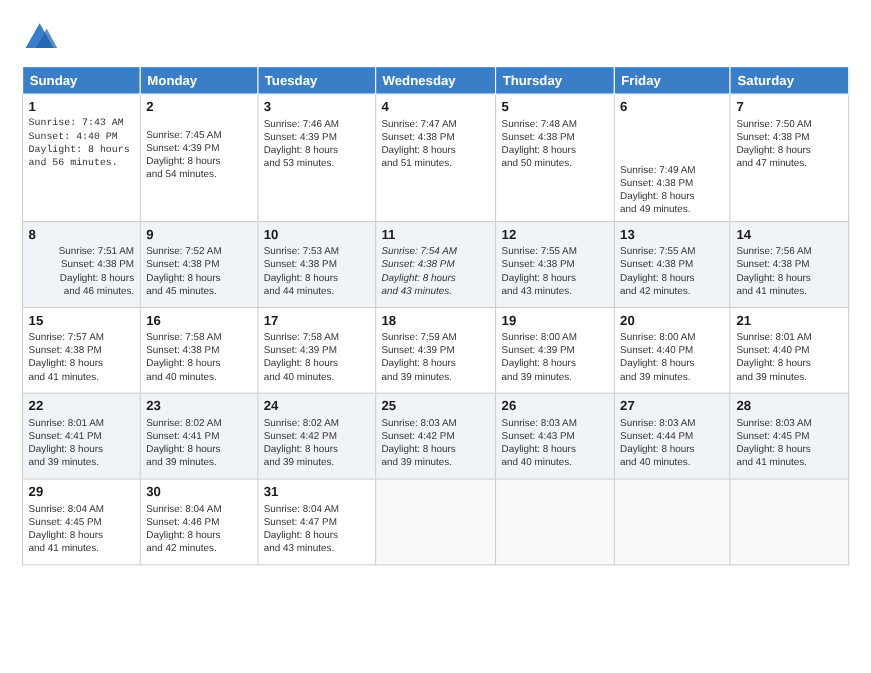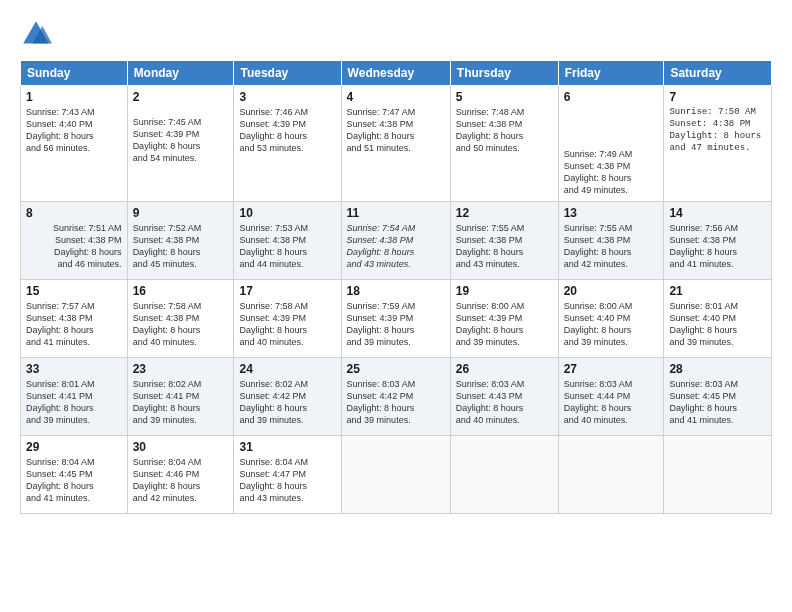--- a/index.html
+++ b/index.html
@@ -125,21 +125,21 @@
           <th>Wednesday</th>
           <th>Thursday</th>
           <th>Friday</th>
           <th>Saturday</th>
         </tr>
     </thead>
     <tbody>
     <tr>
           <td>
             <div class="day-num">1</div>
-            <div class="day-info" style="white-space: pre-line;">Sunrise: 7:43 AM
+            <div class="day-info" style="white-space: pre-line; font-family: Liberation Mono, monospace;">Sunrise: 7:43 AM
 Sunset: 4:40 PM
 Daylight: 8 hours
 and 56 minutes.</div>
           </td>
           <td>
             <div class="day-num">2</div>
             <div class="day-info" style="white-space: pre-line; margin-top: 12px;">Sunrise: 7:45 AM
 Sunset: 4:39 PM
 Daylight: 8 hours
 and 54 minutes.</div>
@@ -167,21 +167,21 @@
           </td>
           <td>
             <div class="day-num">6</div>
             <div class="day-info" style="white-space: pre-line; margin-top: 44px;">Sunrise: 7:49 AM
 Sunset: 4:38 PM
 Daylight: 8 hours
 and 49 minutes.</div>
           </td>
           <td>
             <div class="day-num">7</div>
-            <div class="day-info" style="white-space: pre-line; font-family: Liberation Mono, monospace;">Sunrise: 7:50 AM
+            <div class="day-info" style="white-space: pre-line;">Sunrise: 7:50 AM
 Sunset: 4:38 PM
 Daylight: 8 hours
 and 47 minutes.</div>
           </td>
         </tr>
         <tr>
           <td>
             <div class="day-num">8</div>
             <div class="day-info" style="white-space: pre-line; text-align: right;">Sunrise: 7:51 AM
 Sunset: 4:38 PM
@@ -277,21 +277,21 @@
           <td>
             <div class="day-num">21</div>
             <div class="day-info" style="white-space: pre-line;">Sunrise: 8:01 AM
 Sunset: 4:40 PM
 Daylight: 8 hours
 and 39 minutes.</div>
           </td>
         </tr>
         <tr>
           <td>
-            <div class="day-num">33</div>
+            <div class="day-num">22</div>
             <div class="day-info" style="white-space: pre-line;">Sunrise: 8:01 AM
 Sunset: 4:41 PM
 Daylight: 8 hours
 and 39 minutes.</div>
           </td>
           <td>
             <div class="day-num">23</div>
             <div class="day-info" style="white-space: pre-line;">Sunrise: 8:02 AM
 Sunset: 4:41 PM
 Daylight: 8 hours

